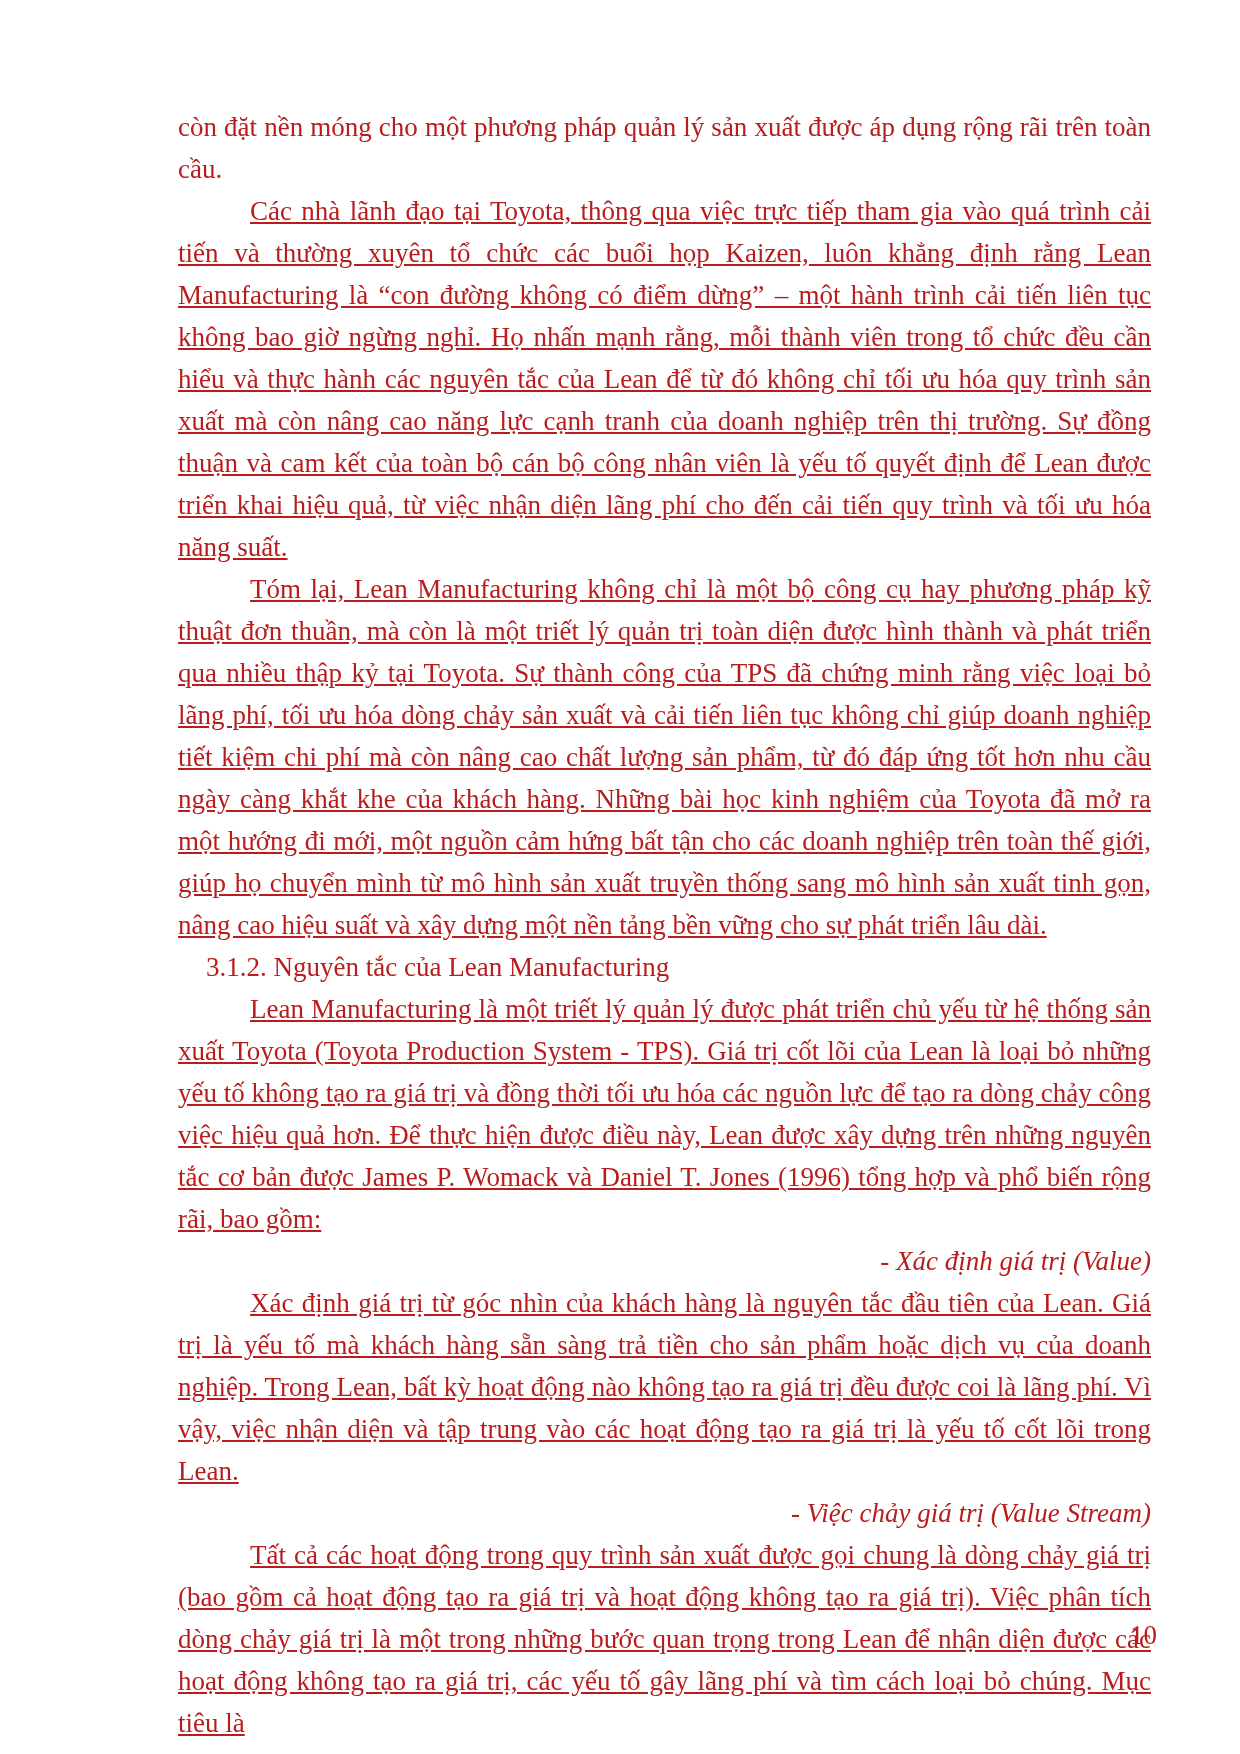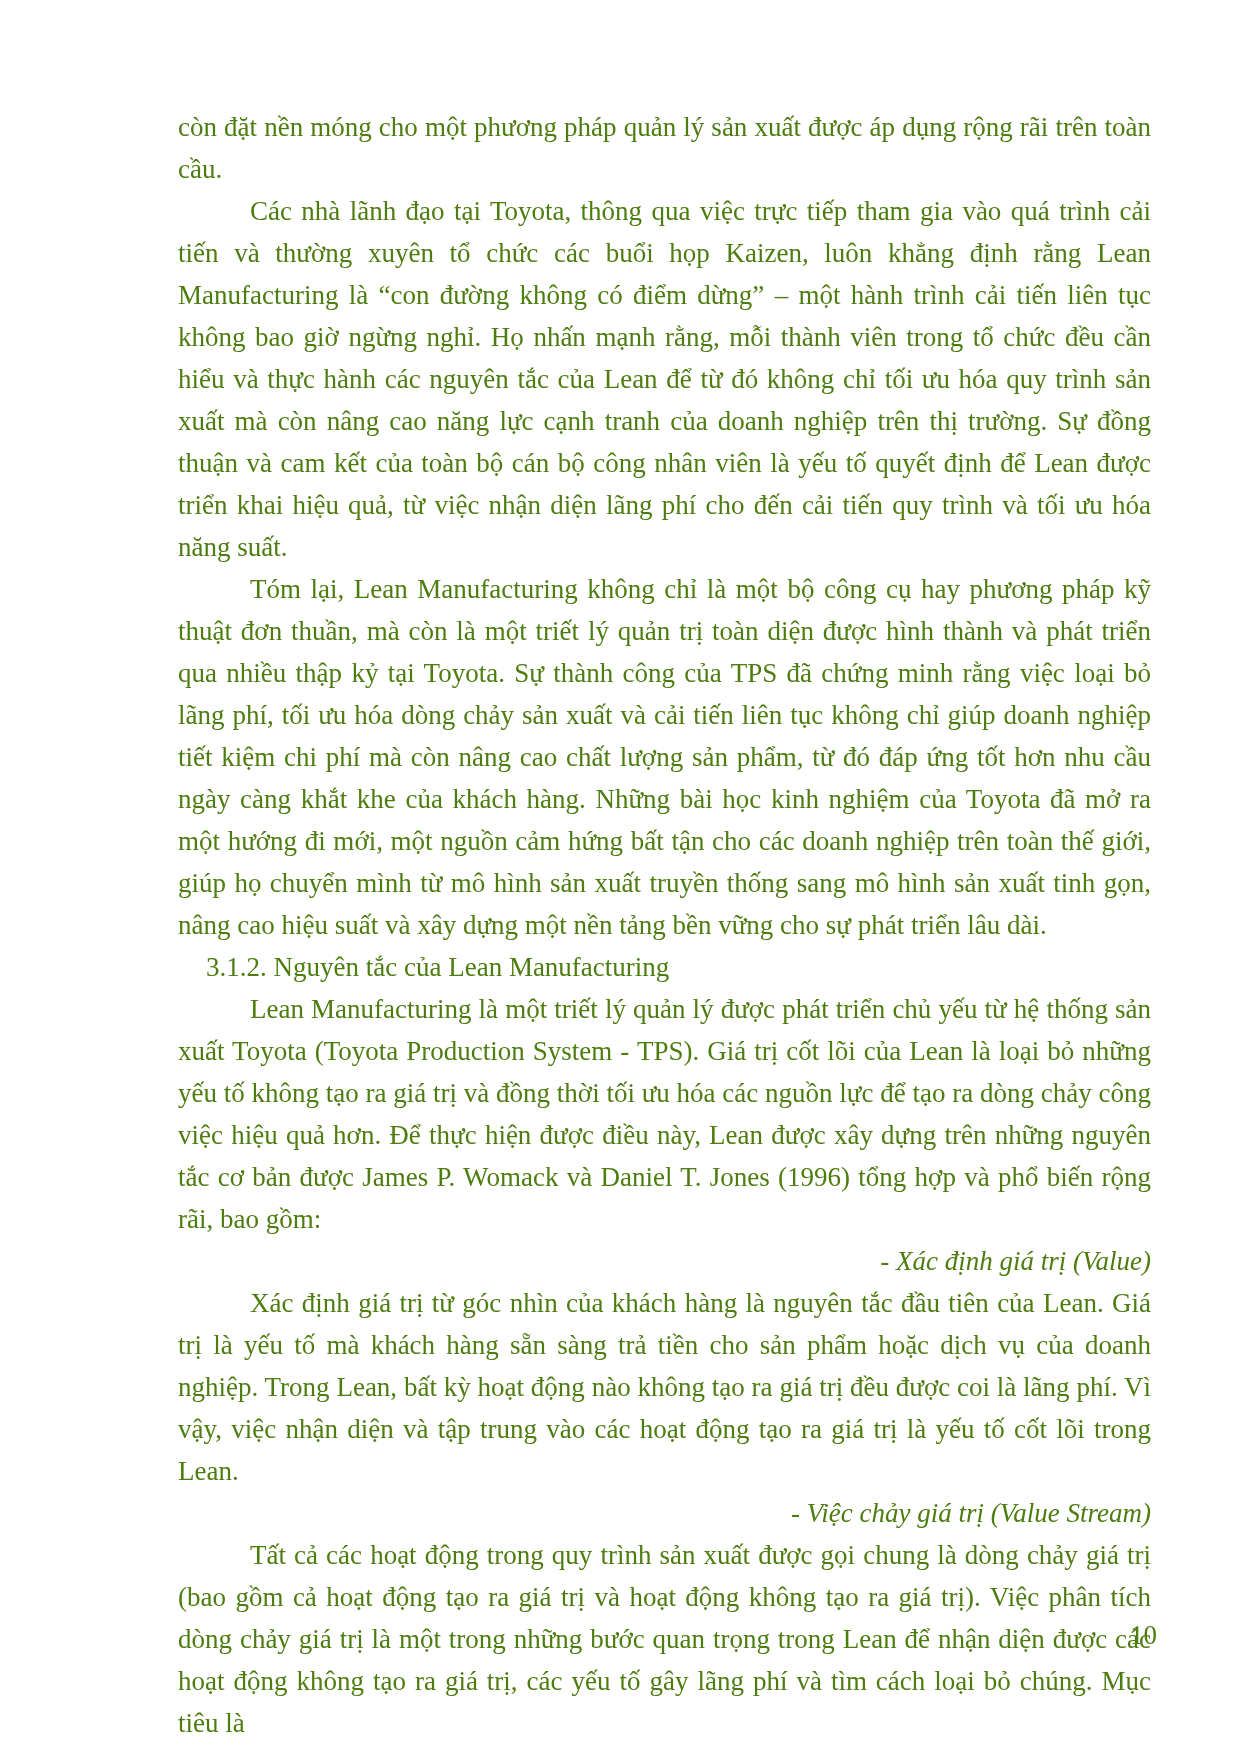--- a/index.html
+++ b/index.html
@@ -9,35 +9,36 @@
   }
   .doc-page {
     position: relative;
     width: 1240px;
     height: 1754px;
     background: #ffffff;
     overflow: hidden;
     font-family: "Liberation Serif", "DejaVu Serif", serif;
     font-size: 27px;
     line-height: 42px;
-    color: #4d7c0f;
+    color: #b91c1c;
   }
   .doc-content {
     position: absolute;
     left: 178px;
     top: 106px;
     width: 973px;
     text-align: justify;
   }
   .doc-content p {
     margin: 0;
     padding: 0;
   }
   p.para {
     text-indent: 72px;
+    text-decoration: underline;
   }
   p.para-noindent {
     text-indent: 0;
   }
   p.heading {
     font-weight: normal;
     text-indent: 28px;
   }
   p.sub-italic {
     font-style: italic;

